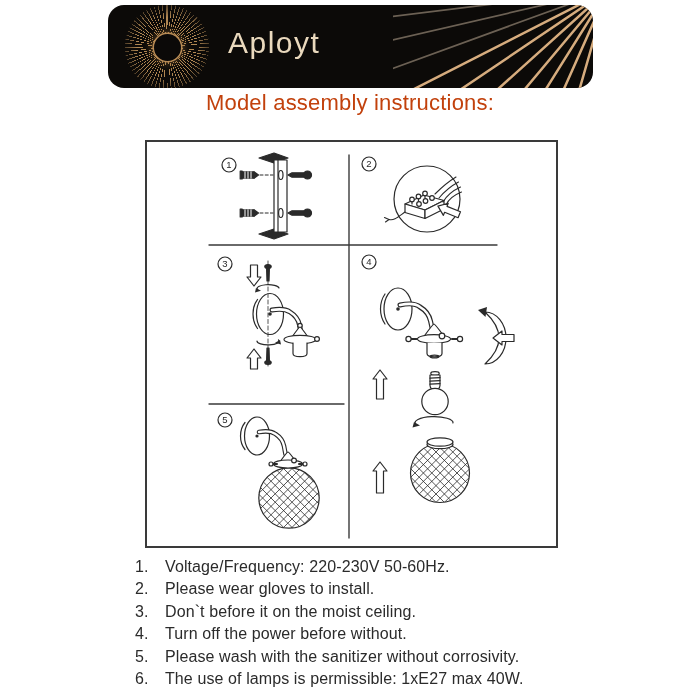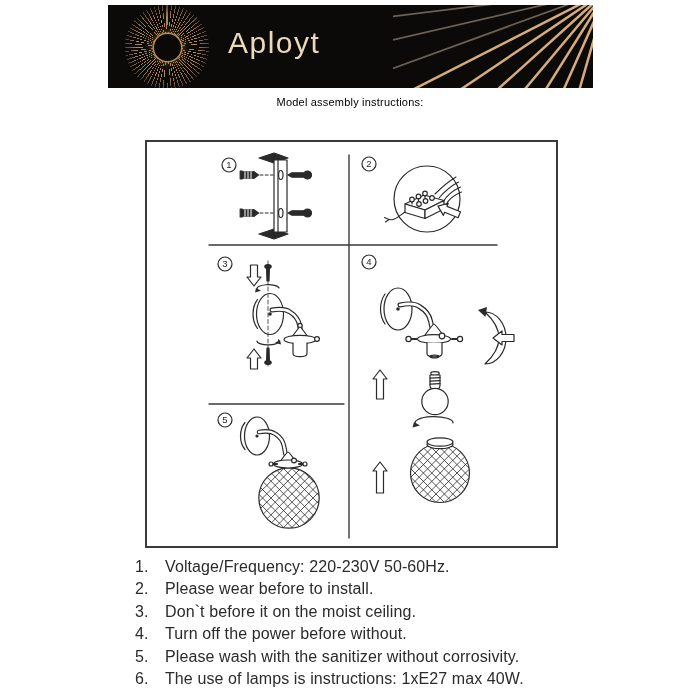--- a/index.html
+++ b/index.html
@@ -3,21 +3,21 @@
 <meta charset="utf-8">
 <style>
   html,body{margin:0;padding:0;}
   body{
     width:700px;height:700px;position:relative;background:#ffffff;
     font-family:"Liberation Sans", sans-serif;color:#2b2b2b;overflow:hidden;
   }
   
   .banner{
     position:absolute;left:108px;top:5px;width:485px;height:83px;
-    background:#0c0a08;overflow:hidden;
+    background:#0c0a08;overflow:hidden;border-radius:16px;
   }
   .burst{position:absolute;left:17px;top:0;width:84px;height:84px;}
   .burst-rays{
     position:absolute;inset:0;border-radius:50%;
     background:repeating-conic-gradient(#b08753 0deg 1.3deg, rgba(0,0,0,0) 1.3deg 5.6deg);
   }
   .burst-fade{
     position:absolute;inset:0;border-radius:50%;
     background:radial-gradient(circle, rgba(12,10,8,0) 0%, rgba(12,10,8,0) 50%, rgba(12,10,8,.45) 66%, #0c0a08 88%);
   }
@@ -27,21 +27,21 @@
     box-shadow:0 0 0 1.5px rgba(190,143,88,.95), 0 0 9px 2px rgba(170,120,60,.55);
   }
   .brand{
     position:absolute;left:120px;top:21px;font-size:30px;font-weight:300;
     letter-spacing:1.5px;color:#ead9bd;
   }
   .banner-rays{position:absolute;right:0;top:0;}
   
   .title{
     position:absolute;left:0;top:92px;width:700px;text-align:center;
-    font-size:11px;line-height:21.5px;color:#000000;font-weight:500;letter-spacing:.2px;
+    font-size:22px;line-height:21.5px;color:#c2410c;font-weight:500;letter-spacing:.2px;
   }
   
   .diagram{
     position:absolute;left:145px;top:140px;width:409px;height:404px;
     border:2px solid #3a3a3a;background:#fff;
   }
   .diagram svg{display:block;}
   
   .ins-list{
     position:absolute;left:135px;top:556px;width:450px;
@@ -329,31 +329,31 @@
 </svg>
 </div>
 
 <div class="ins-list">
   <div class="ins-row">
     <span class="ins-num">1.</span>
     <span class="ins-text">Voltage/Frequency: 220-230V 50-60Hz.</span>
   </div>
   <div class="ins-row">
     <span class="ins-num">2.</span>
-    <span class="ins-text">Please wear before to install.</span>
+    <span class="ins-text">Please wear gloves to install.</span>
   </div>
   <div class="ins-row">
     <span class="ins-num">3.</span>
     <span class="ins-text">Don`t before it on the moist ceiling.</span>
   </div>
   <div class="ins-row">
     <span class="ins-num">4.</span>
     <span class="ins-text">Turn off the power before without.</span>
   </div>
   <div class="ins-row">
     <span class="ins-num">5.</span>
     <span class="ins-text">Please wash with the sanitizer without corrosivity.</span>
   </div>
   <div class="ins-row">
     <span class="ins-num">6.</span>
-    <span class="ins-text">The use of lamps is instructions: 1xE27 max 40W.</span>
+    <span class="ins-text">The use of lamps is permissible: 1xE27 max 40W.</span>
   </div>
 </div>
 
 </body></html>

